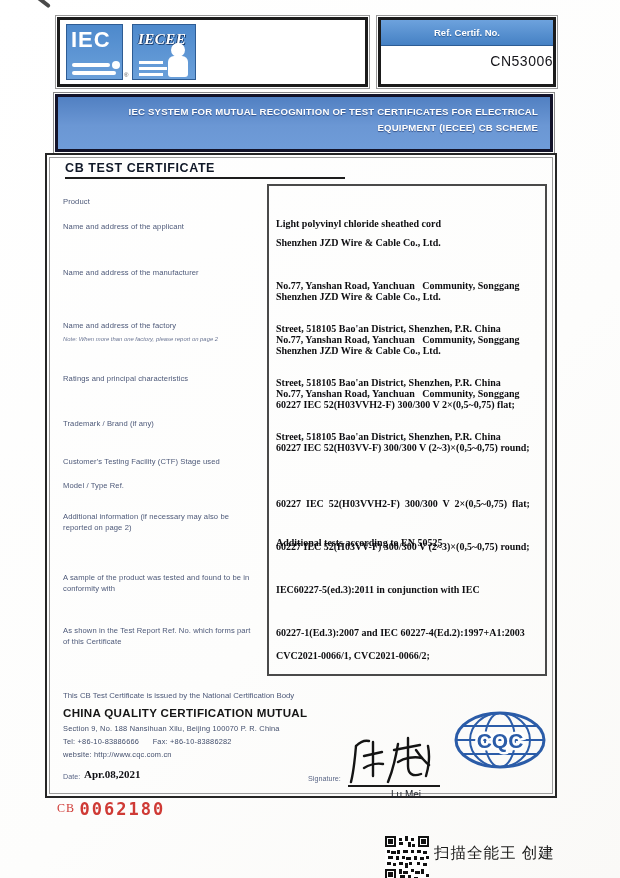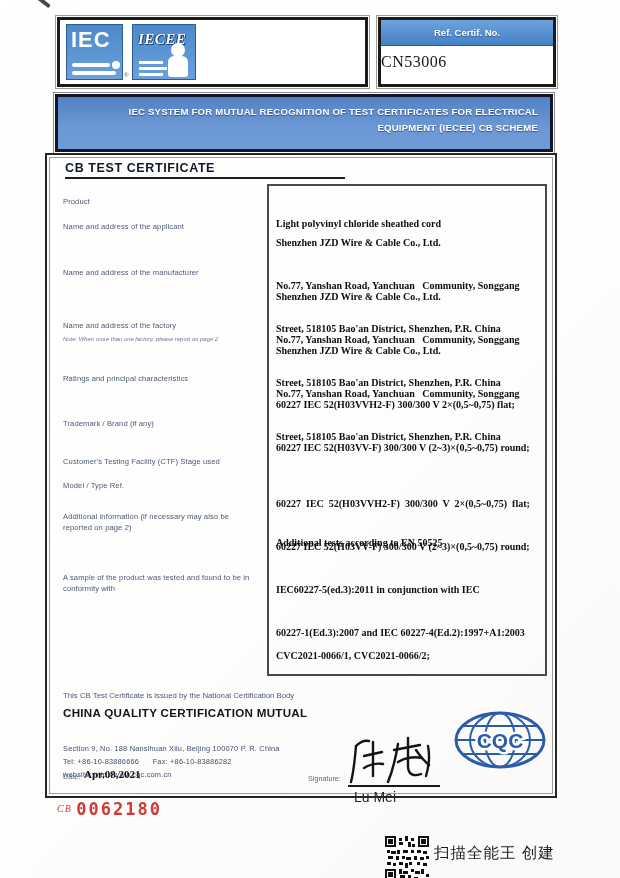--- a/index.html
+++ b/index.html
@@ -42,22 +42,22 @@
   .ref-box {
     left:378px; top:17px; width:178px; height:70px; background:#fff;
     border:3px solid #1b1b1b; outline:1px solid #9a9a9a; outline-offset:1px;
   }
   .ref-head {
     position:absolute; left:0; top:0; right:0; height:26px;
     background:linear-gradient(180deg,#6da2dd,#4581c4);
     color:#fff; font-weight:bold; font-size:9.5px; text-align:center; line-height:26px;
     border-bottom:1px solid #2d5c94; text-shadow:0 1px 1px #2d5c94;
   }
-  .ref-val { position:absolute; left:0; top:33px; right:0; text-align:left;
-    font-family:Liberation Serif, serif; font-size:16px; color:#15151a; letter-spacing:0.5px; }
+  .ref-val { position:absolute; left:0; top:33px; right:0; text-align:right;
+    font-family:Liberation Sans, sans-serif; font-size:14px; color:#15151a; letter-spacing:0.5px; }
 
   
   .banner {
     left:55px; top:94px; width:498px; height:58px;
     background:linear-gradient(180deg,#5180c2 0%,#6b97d4 55%,#6f9cd8 100%);
     border:3px solid #131329; outline:1px solid #8a8a8a; outline-offset:1px;
     color:#fff; font-weight:bold; font-size:9.6px; line-height:1.65;
     padding:7px 12px; text-shadow:0 1px 1px rgba(20,40,90,.6); letter-spacing:0.2px;text-align:right;
   }
 
@@ -78,31 +78,31 @@
   }
   .row-note { left:63px; width:200px; font-size:5.9px; color:#6b7694; font-style:italic; }
   .row-value {
     left:276px; width:264px; font-family:"Liberation Serif",serif;
     font-size:10px; font-weight:600; color:#0d0d10; line-height:1.42; white-space:pre-wrap;
   }
 
   .issued-note { left:63px; top:691px; font-size:7.8px; color:#4c5878; }
 
   .ncb-name { left:63px; top:706px; font-size:11.6px; font-weight:bold; color:#151515; letter-spacing:0.3px; }
-  .ncb-line { left:63px; font-size:7.4px; color:#414d6b; letter-spacing:0.2px;margin-top:20px; }
+  .ncb-line { left:63px; font-size:7.4px; color:#414d6b; letter-spacing:0.2px; }
   .date-label { left:63px; top:772px; font-size:7.2px; color:#5b6787; }
   .date-value { left:84px; top:768px; font-family:"Liberation Serif",serif; font-size:11px; font-weight:600; color:#101014; }
   .sig-label { left:308px; top:774px; font-size:7.2px; color:#5b6787; }
   .sig-script { left:342px; top:732px; }
   .sig-line { left:348px; top:785px; width:92px; height:2px; background:#1a1a1a; }
-  .sig-name { left:354px; top:789px; font-size:14px; color:#22262e; }
+  .sig-name { left:391px; top:789px; font-size:10px; color:#22262e; }
   .cqc-logo { left:452px; top:710px; }
 
   .cb-stamp { left:57px; top:799px; color:#cf3a35; }
-  .cb-prefix { font-family:"Liberation Serif",serif; font-size:10px; letter-spacing:1px; vertical-align:3px;font-style:italic; }
+  .cb-prefix { font-family:"Liberation Serif",serif; font-size:12px; letter-spacing:1px; vertical-align:3px; }
   .cb-number { font-family:"DejaVu Sans Mono",monospace; font-size:17px; letter-spacing:2px; font-weight:600; }
 
   .qr { left:385px; top:836px; }
   .scan-text { left:434px; top:843px; font-size:15.5px; color:#1c1c1c; letter-spacing:1px; }
 </style>
 </head>
 <body>
 
 <div class="page">
 
@@ -148,20 +148,21 @@
   <div class="abs row-label" style="top:221px">Name and address of the applicant</div>
   <div class="abs row-label" style="top:267px">Name and address of the manufacturer</div>
   <div class="abs row-label" style="top:320px">Name and address of the factory</div>
   <div class="abs row-note" style="top:336px">Note: When more than one factory, please report on page 2</div>
   <div class="abs row-label" style="top:373px">Ratings and principal characteristics</div>
   <div class="abs row-label" style="top:456px">Customer's Testing Facility (CTF) Stage used</div>
   <div class="abs row-label" style="top:418px">Trademark / Brand (if any)</div>
   <div class="abs row-label" style="top:480px">Model / Type Ref.</div>
   <div class="abs row-label" style="top:511px;width:188px">Additional information (if necessary may also be reported on page 2)</div>
   <div class="abs row-label" style="top:572px;width:188px">A sample of the product was tested and found to be in conformity with</div>
+  <div class="abs row-label" style="top:625px;width:188px">As shown in the Test Report Ref. No. which forms part of this Certificate</div>
 
   <div class="abs row-value" style="top:189px">
     <div>Light polyvinyl chloride sheathed cord</div>
   </div>
   <div class="abs row-value" style="top:208px">
     <div>Shenzhen JZD Wire &amp; Cable Co., Ltd.</div>
     <div>No.77, Yanshan Road, Yanchuan   Community, Songgang</div>
     <div>Street, 518105 Bao'an District, Shenzhen, P.R. China</div>
   </div>
   <div class="abs row-value" style="top:262px">

